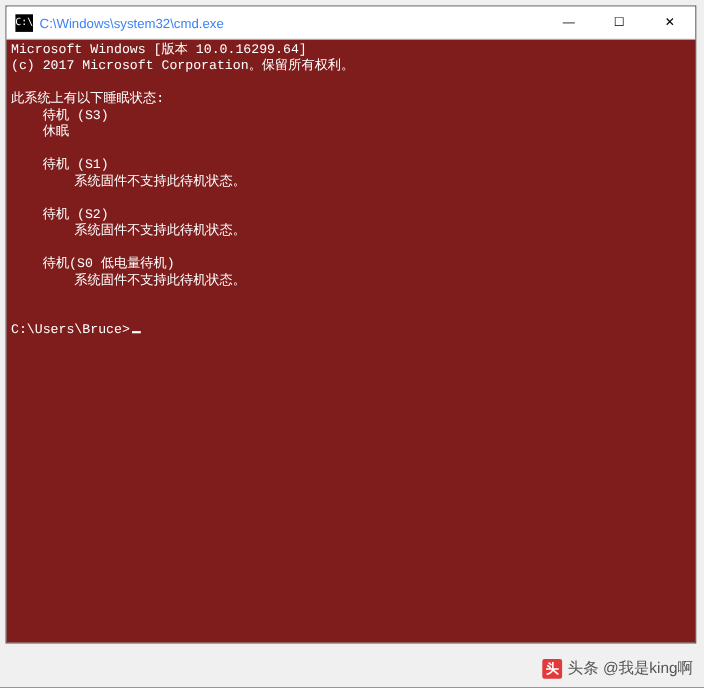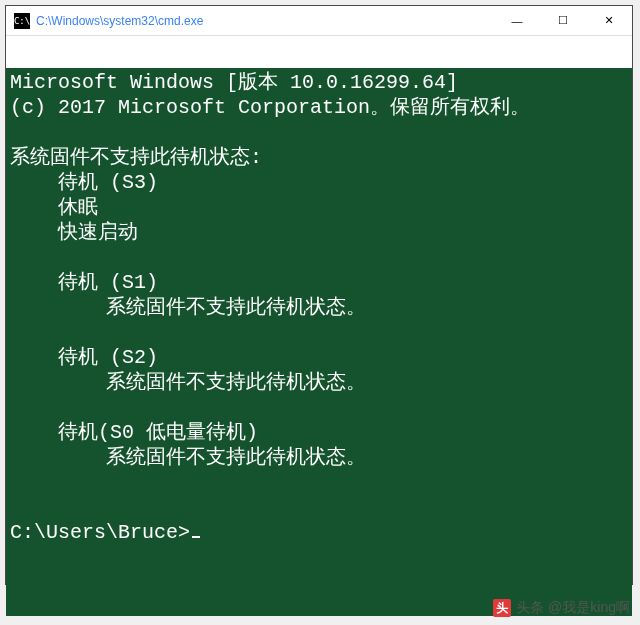--- a/index.html
+++ b/index.html
@@ -20,23 +20,23 @@
       display: flex; align-items: center; justify-content: center;
       font-size: 9px; color: #fff; font-family: Consolas, monospace;
     }
     .title-text { flex: 1; font-size: 12px; color: #3b82f6; }
     .win-controls { display: flex; height: 100%; }
     .win-btn {
       width: 46px; display: flex; align-items: center; justify-content: center;
       font-size: 11px; cursor: pointer;
     }
     .terminal {
-      height: calc(100% - 30px); background: #14532d; color: #fff; padding: 2px 4px;
+      height: calc(100% - 30px); background: #7f1d1d; color: #fff; padding: 2px 4px;
       font-family: "NSimSun","SimSun","Consolas","Courier New",monospace;
-      font-size: 20px; line-height: 1.25; overflow: hidden; margin-top: 32px;
+      font-size: 12px; line-height: 1.25; overflow: hidden;
     }
     .terminal-line { white-space: pre-wrap; }
     .indent1 { padding-left: 4ch; }
     .indent2 { padding-left: 8ch; }
     .blank { height: 1.25em; }
     .prompt-row { display: inline; }
     .cursor {
       display: inline-block; width: 8px; height: 2px; background: #fff;
       vertical-align: baseline; margin-left: 2px;
     }
@@ -60,24 +60,23 @@
     <div class="win-controls">
       <div class="win-btn">—</div>
       <div class="win-btn">☐</div>
       <div class="win-btn close">✕</div>
     </div>
   </div>
   <div class="terminal">
     <div class="terminal-line">Microsoft Windows [版本 10.0.16299.64]</div>
     <div class="terminal-line">(c) 2017 Microsoft Corporation。保留所有权利。</div>
     <div class="blank"></div>
-    <div class="terminal-line">系统固件不支持此待机状态:</div>
+    <div class="terminal-line">此系统上有以下睡眠状态:</div>
     <div class="terminal-line indent1">待机 (S3)</div>
     <div class="terminal-line indent1">休眠</div>
-    <div class="terminal-line indent1">快速启动</div>
     <div class="blank"></div>
     <div class="terminal-line indent1">待机 (S1)</div>
     <div class="terminal-line indent2">系统固件不支持此待机状态。</div>
     <div class="blank"></div>
     <div class="terminal-line indent1">待机 (S2)</div>
     <div class="terminal-line indent2">系统固件不支持此待机状态。</div>
     <div class="blank"></div>
     <div class="terminal-line indent1">待机(S0 低电量待机)</div>
     <div class="terminal-line indent2">系统固件不支持此待机状态。</div>
     <div class="blank"></div>

